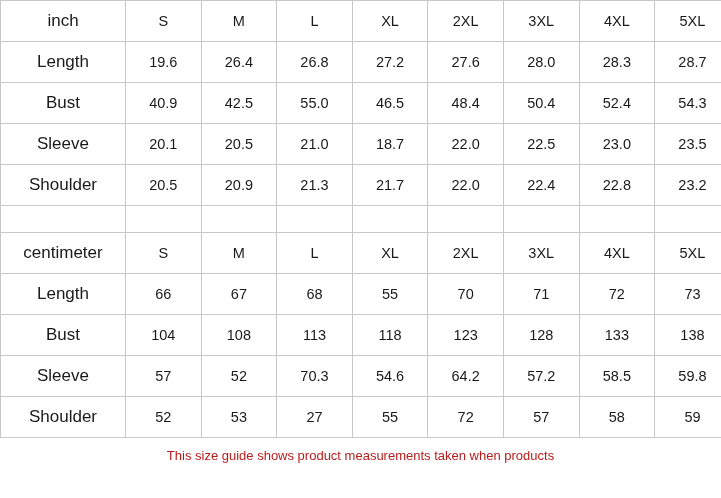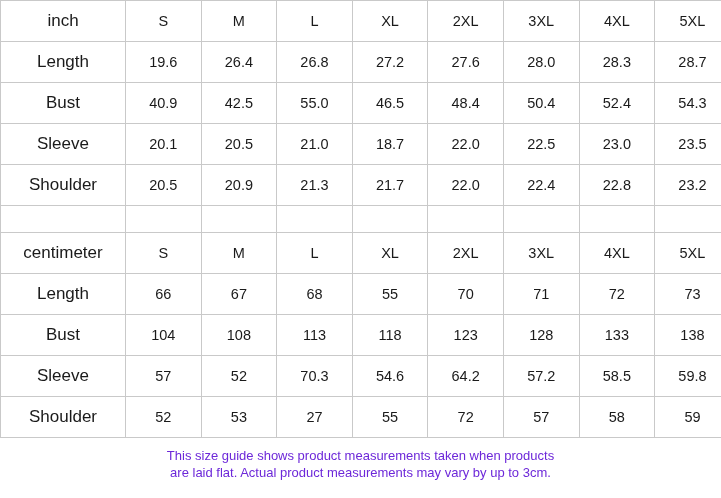--- a/index.html
+++ b/index.html
@@ -47,21 +47,21 @@
     height: 26px;
     border-left: 1px solid #c9c9c9;
     border-right: 1px solid #c9c9c9;
     border-top: 1px solid #c9c9c9;
     border-bottom: 1px solid #c9c9c9;
     background: #ffffff;
   }
   .note {
     text-align: center;
     font-size: 13px;
-    color: #6d28d9;
+    color: #b91c1c;
     line-height: 17px;
     padding-top: 9px;
   }
   .note div {
     display: block;
   }
 </style>
 </head>
 <body>
 
@@ -200,16 +200,15 @@
         <td class="size-cell">57</td>
         <td class="size-cell">58</td>
         <td class="size-cell">59</td>
       </tr>
 
     </tbody>
   </table>
 
   <div class="note">
     <div>This size guide shows product measurements taken when products</div>
-    <div>are laid flat. Actual product measurements may vary by up to 3cm.</div>
   </div>
 
 </div>
 
 </body></html>

